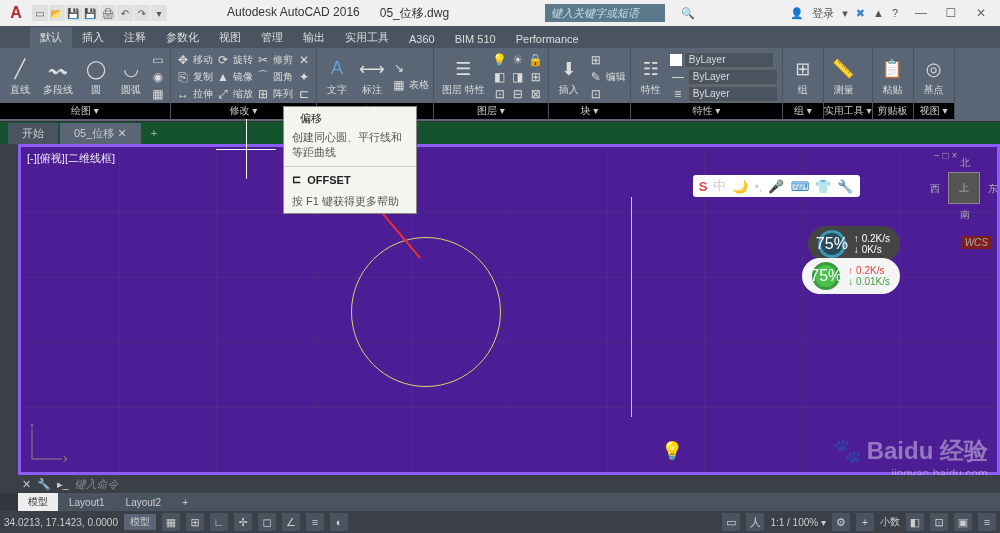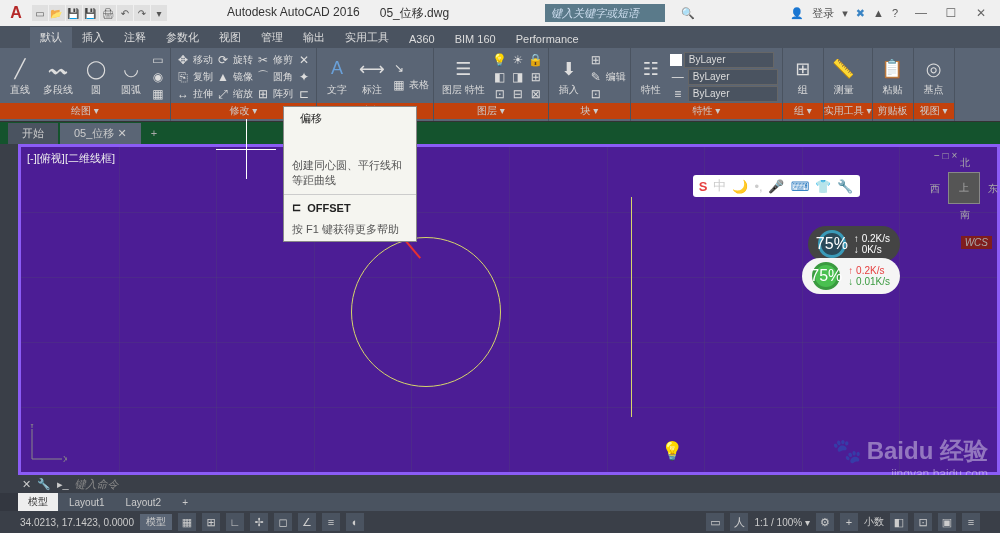--- a/index.html
+++ b/index.html
@@ -19,21 +19,21 @@
 
 
 .ribbon-tabs { height: 22px; background: #4a5360; display: flex; align-items: flex-end; padding-left: 30px; color: #ddd; font-size: 11px; }
 .ribbon-tab { padding: 3px 10px; cursor: pointer; }
 .ribbon-tab.active { background: #5a6575; }
 
 
 .ribbon { height: 74px; background: #5a6575; display: flex; border-bottom: 1px solid #333; }
 .panel { border-right: 1px solid #4a5360; display: flex; flex-direction: column; padding: 2px 4px; }
 .panel-body { flex: 1; display: flex; align-items: center; gap: 3px; }
-.panel-title { text-align: center; font-size: 10px; color: #ccc; padding: 1px 0; background: #c2410c; margin: 0 -4px; }
+.panel-title { text-align: center; font-size: 10px; color: #ccc; padding: 1px 0; background: #000000; margin: 0 -4px; }
 .big-btn { display: flex; flex-direction: column; align-items: center; gap: 2px; padding: 2px 4px; cursor: pointer; }
 .big-btn .icon { width: 24px; height: 24px; display: flex; align-items: center; justify-content: center; font-size: 18px; color: #ddd; }
 .big-btn .label { font-size: 10px; color: #ddd; }
 .small-grid { display: flex; flex-direction: column; gap: 1px; }
 .small-row { display: flex; gap: 2px; align-items: center; font-size: 10px; color: #ddd; }
 .small-icon { width: 16px; height: 16px; display: flex; align-items: center; justify-content: center; font-size: 12px; }
 .layer-combo { background: #4a5360; border: 1px solid #666; width: 90px; height: 16px; font-size: 10px; padding: 0 4px; display: flex; align-items: center; color: #ddd; }
 
 
 .file-tabs { height: 22px; background: #14532d; display: flex; align-items: center; padding-left: 8px; gap: 2px; }
@@ -51,21 +51,21 @@
 .line-obj { position: absolute; background: #d6d66b; width: 1px; }
 .red-line { position: absolute; background: #e63030; height: 2px; transform-origin: left center; }
 .cursor-cross { position: absolute; }
 .cursor-cross::before { content: ""; position: absolute; left: -30px; width: 60px; height: 1px; background: #fff; }
 .cursor-cross::after { content: ""; position: absolute; top: -30px; height: 60px; width: 1px; background: #fff; }
 .ucs-icon { position: absolute; bottom: 6px; left: 6px; color: #888; font-size: 10px; }
 
 
 .tooltip { position: absolute; top: 106px; left: 283px; width: 134px; background: #f5f5f0; border: 1px solid #888; color: #222; font-size: 11px; z-index: 20; }
 .tooltip-title { padding: 4px 16px; font-weight: normal; }
-.tooltip-desc { padding: 0 8px 4px; color: #555; margin-top: 28px; }
+.tooltip-desc { padding: 0 8px 4px; color: #555; }
 .tooltip-sep { border-top: 1px solid #ccc; margin: 2px 0; }
 .tooltip-cmd { padding: 4px 8px; display: flex; align-items: center; gap: 6px; font-weight: bold; }
 .tooltip-help { padding: 4px 8px; color: #555; }
 
 
 .viewcube { position: absolute; top: 150px; right: 6px; width: 60px; height: 80px; color: #aaa; font-size: 10px; text-align: center; }
 .vc-minus { position: absolute; top: 0; left: 0; }
 .vc-face { position: absolute; top: 22px; left: 14px; width: 32px; height: 32px; background: #555; border: 1px solid #888; display: flex; align-items: center; justify-content: center; }
 .vc-n { position: absolute; top: 6px; left: 26px; }
 .vc-s { position: absolute; top: 58px; left: 26px; }
@@ -90,21 +90,21 @@
 
 .cmdline-wrap { position: absolute; bottom: 40px; left: 18px; right: 0; height: 18px; background: #3a3f48; display: flex; align-items: center; padding: 0 4px; gap: 6px; font-size: 11px; }
 .cmdline-prompt { color: #888; font-style: italic; }
 
 
 .layout-tabs { position: absolute; bottom: 22px; left: 18px; right: 0; height: 18px; background: #4a5360; display: flex; align-items: center; font-size: 10px; }
 .layout-tab { padding: 2px 10px; background: #eee; color: #333; margin-right: 1px; cursor: pointer; }
 .layout-tab.inactive { background: #4a5360; color: #ccc; }
 
 
-.status-bar { position: absolute; bottom: 0; left: 0; right: 0; height: 22px; background: #3a3f48; display: flex; align-items: center; padding: 0 20px; gap: 6px; font-size: 10px; color: #ccc; }
+.status-bar { position: absolute; bottom: 0; left: 0; right: 0; height: 22px; background: #3a3f48; display: flex; align-items: center; padding: 0 4px; gap: 6px; font-size: 10px; color: #ccc; }
 .status-right { margin-left: auto; display: flex; align-items: center; gap: 6px; }
 .status-btn { width: 18px; height: 18px; display: flex; align-items: center; justify-content: center; background: #4a5360; cursor: pointer; font-size: 11px; }
 
 
 .left-rail { position: absolute; top: 144px; left: 0; width: 18px; bottom: 40px; background: #3a3f48; }
 </style>
 </head>
 <body>
 
 <div class="title-bar">
@@ -145,21 +145,21 @@
 <div class="ribbon-tabs">
   <div class="ribbon-tab active">默认</div>
   <div class="ribbon-tab">插入</div>
   <div class="ribbon-tab">注释</div>
   <div class="ribbon-tab">参数化</div>
   <div class="ribbon-tab">视图</div>
   <div class="ribbon-tab">管理</div>
   <div class="ribbon-tab">输出</div>
   <div class="ribbon-tab">实用工具</div>
   <div class="ribbon-tab">A360</div>
-  <div class="ribbon-tab">BIM 160</div>
+  <div class="ribbon-tab">BIM 510</div>
   <div class="ribbon-tab">Performance</div>
 </div>
 
 <div class="ribbon">
   <div class="panel">
     <div class="panel-body">
       <div class="big-btn">
           <div class="icon">╱</div>
           <div class="label">直线</div>
         </div>

